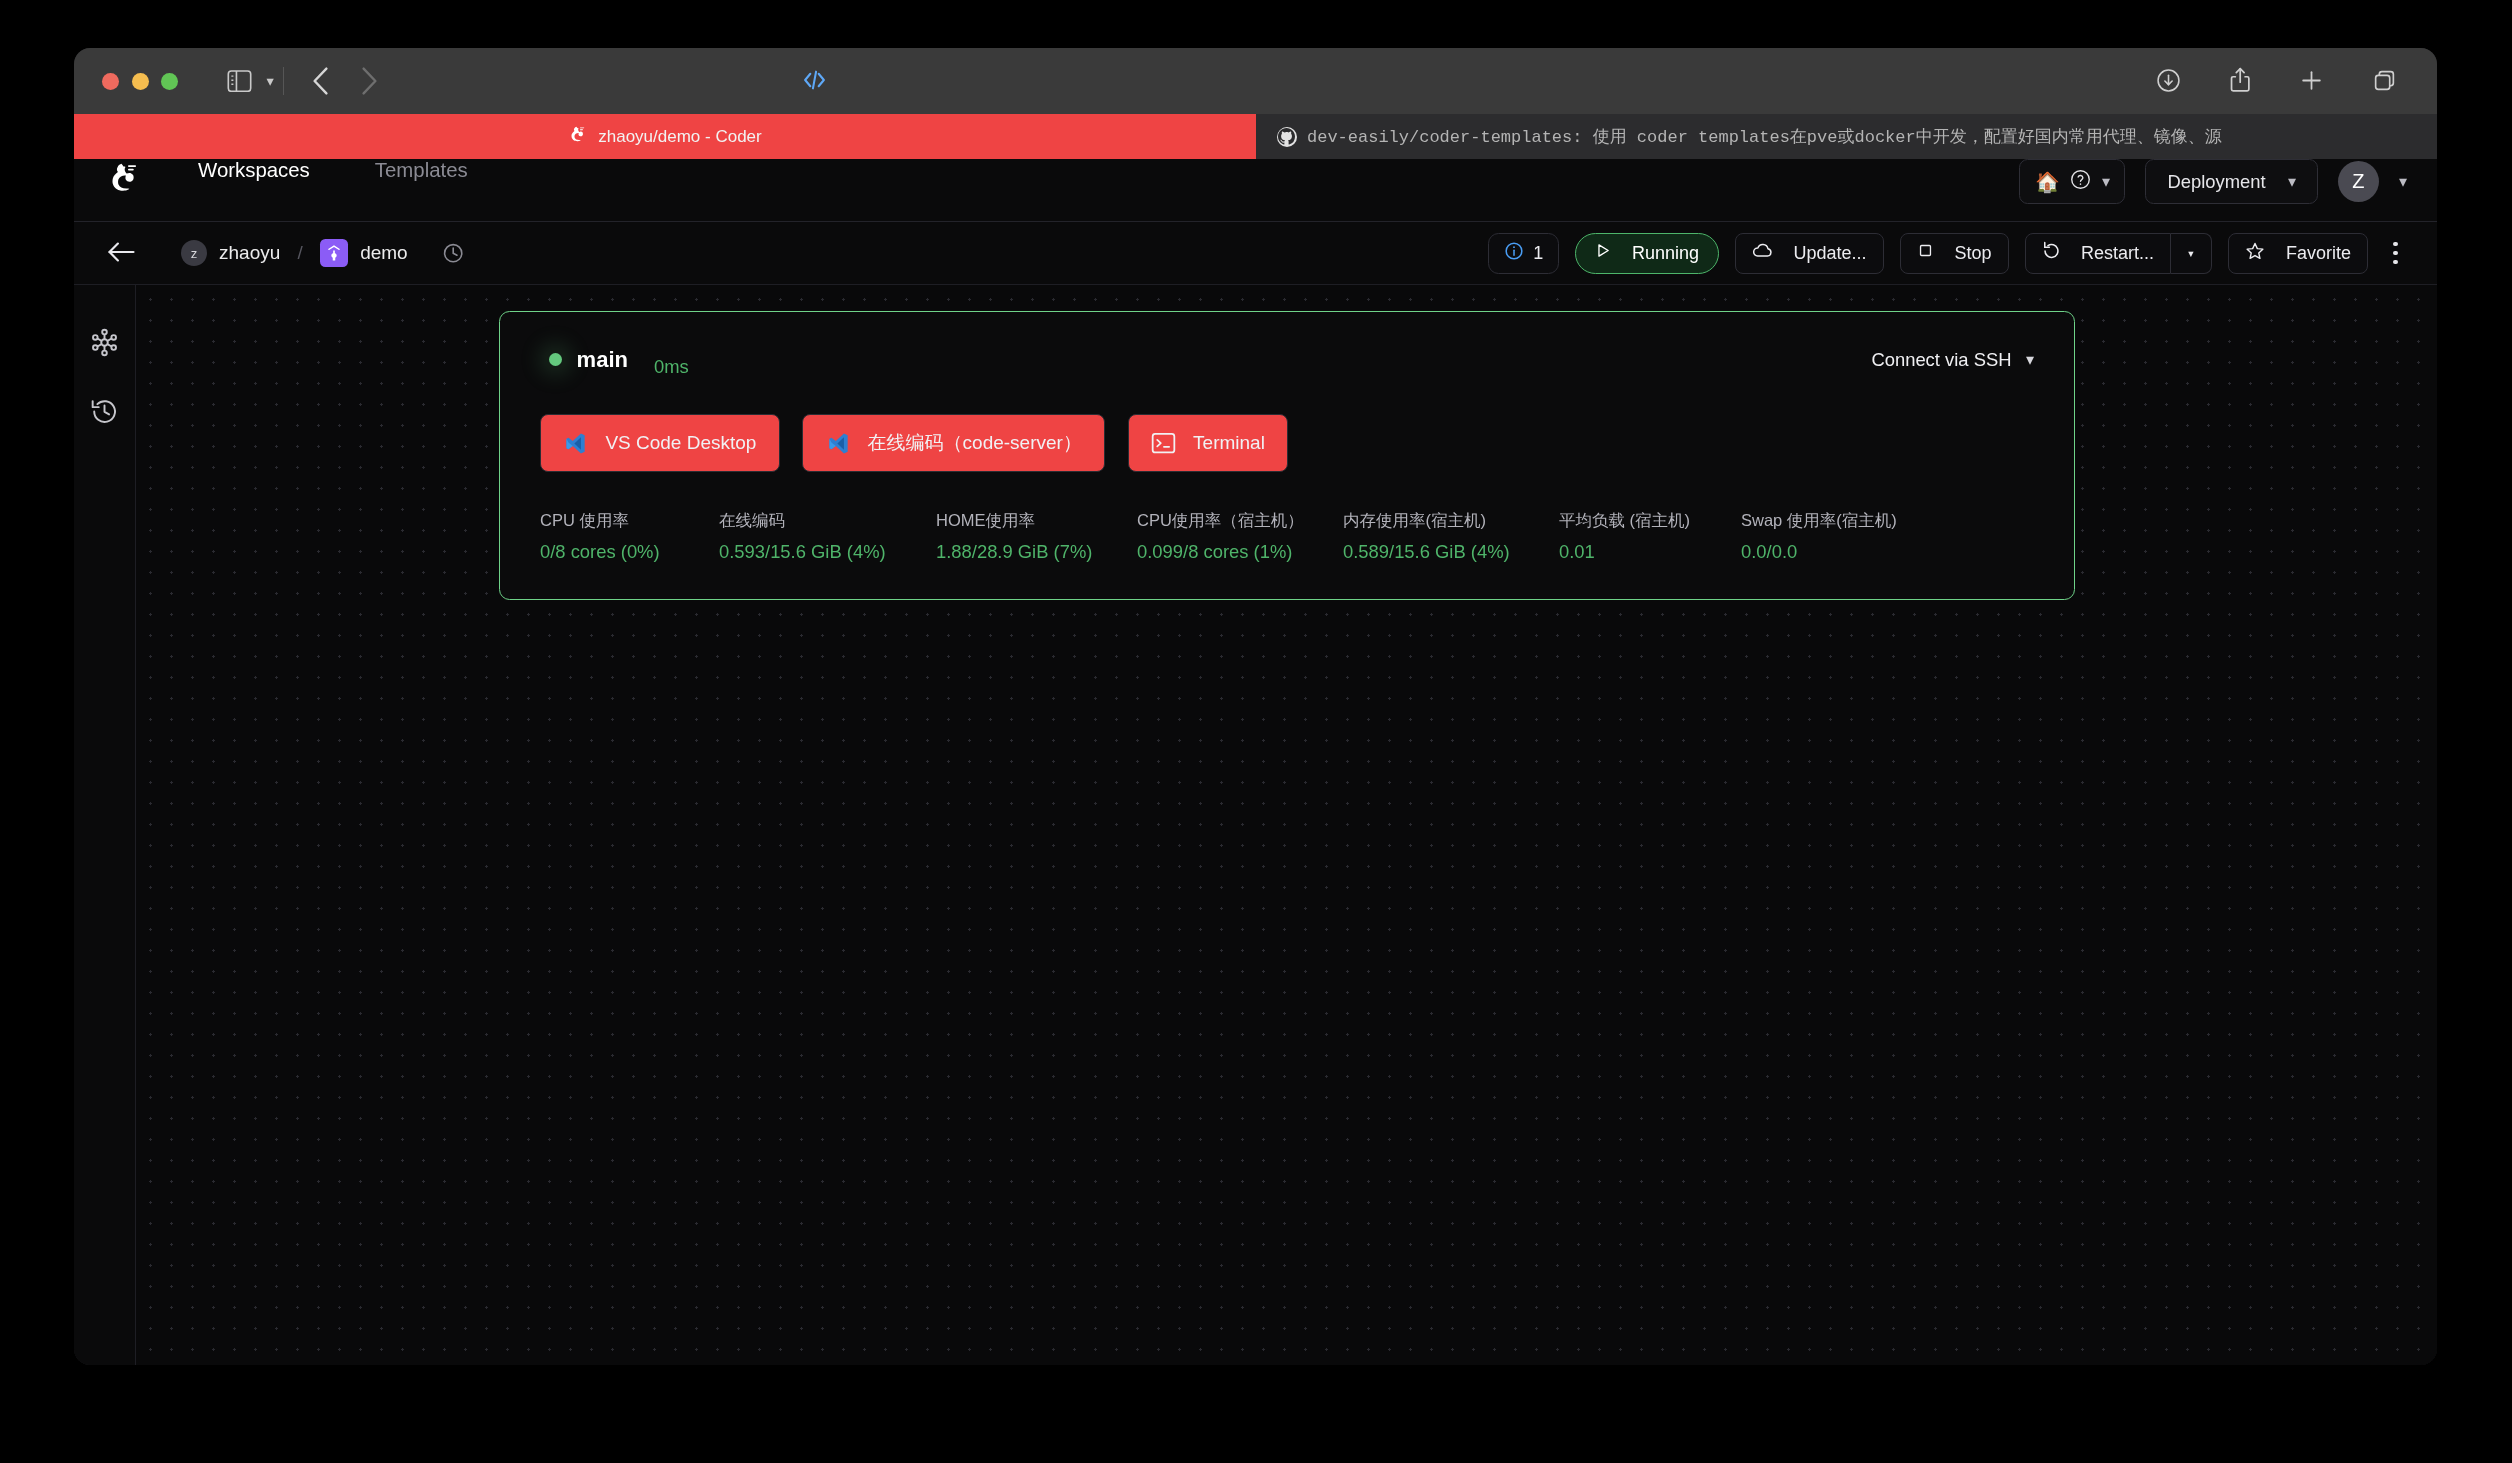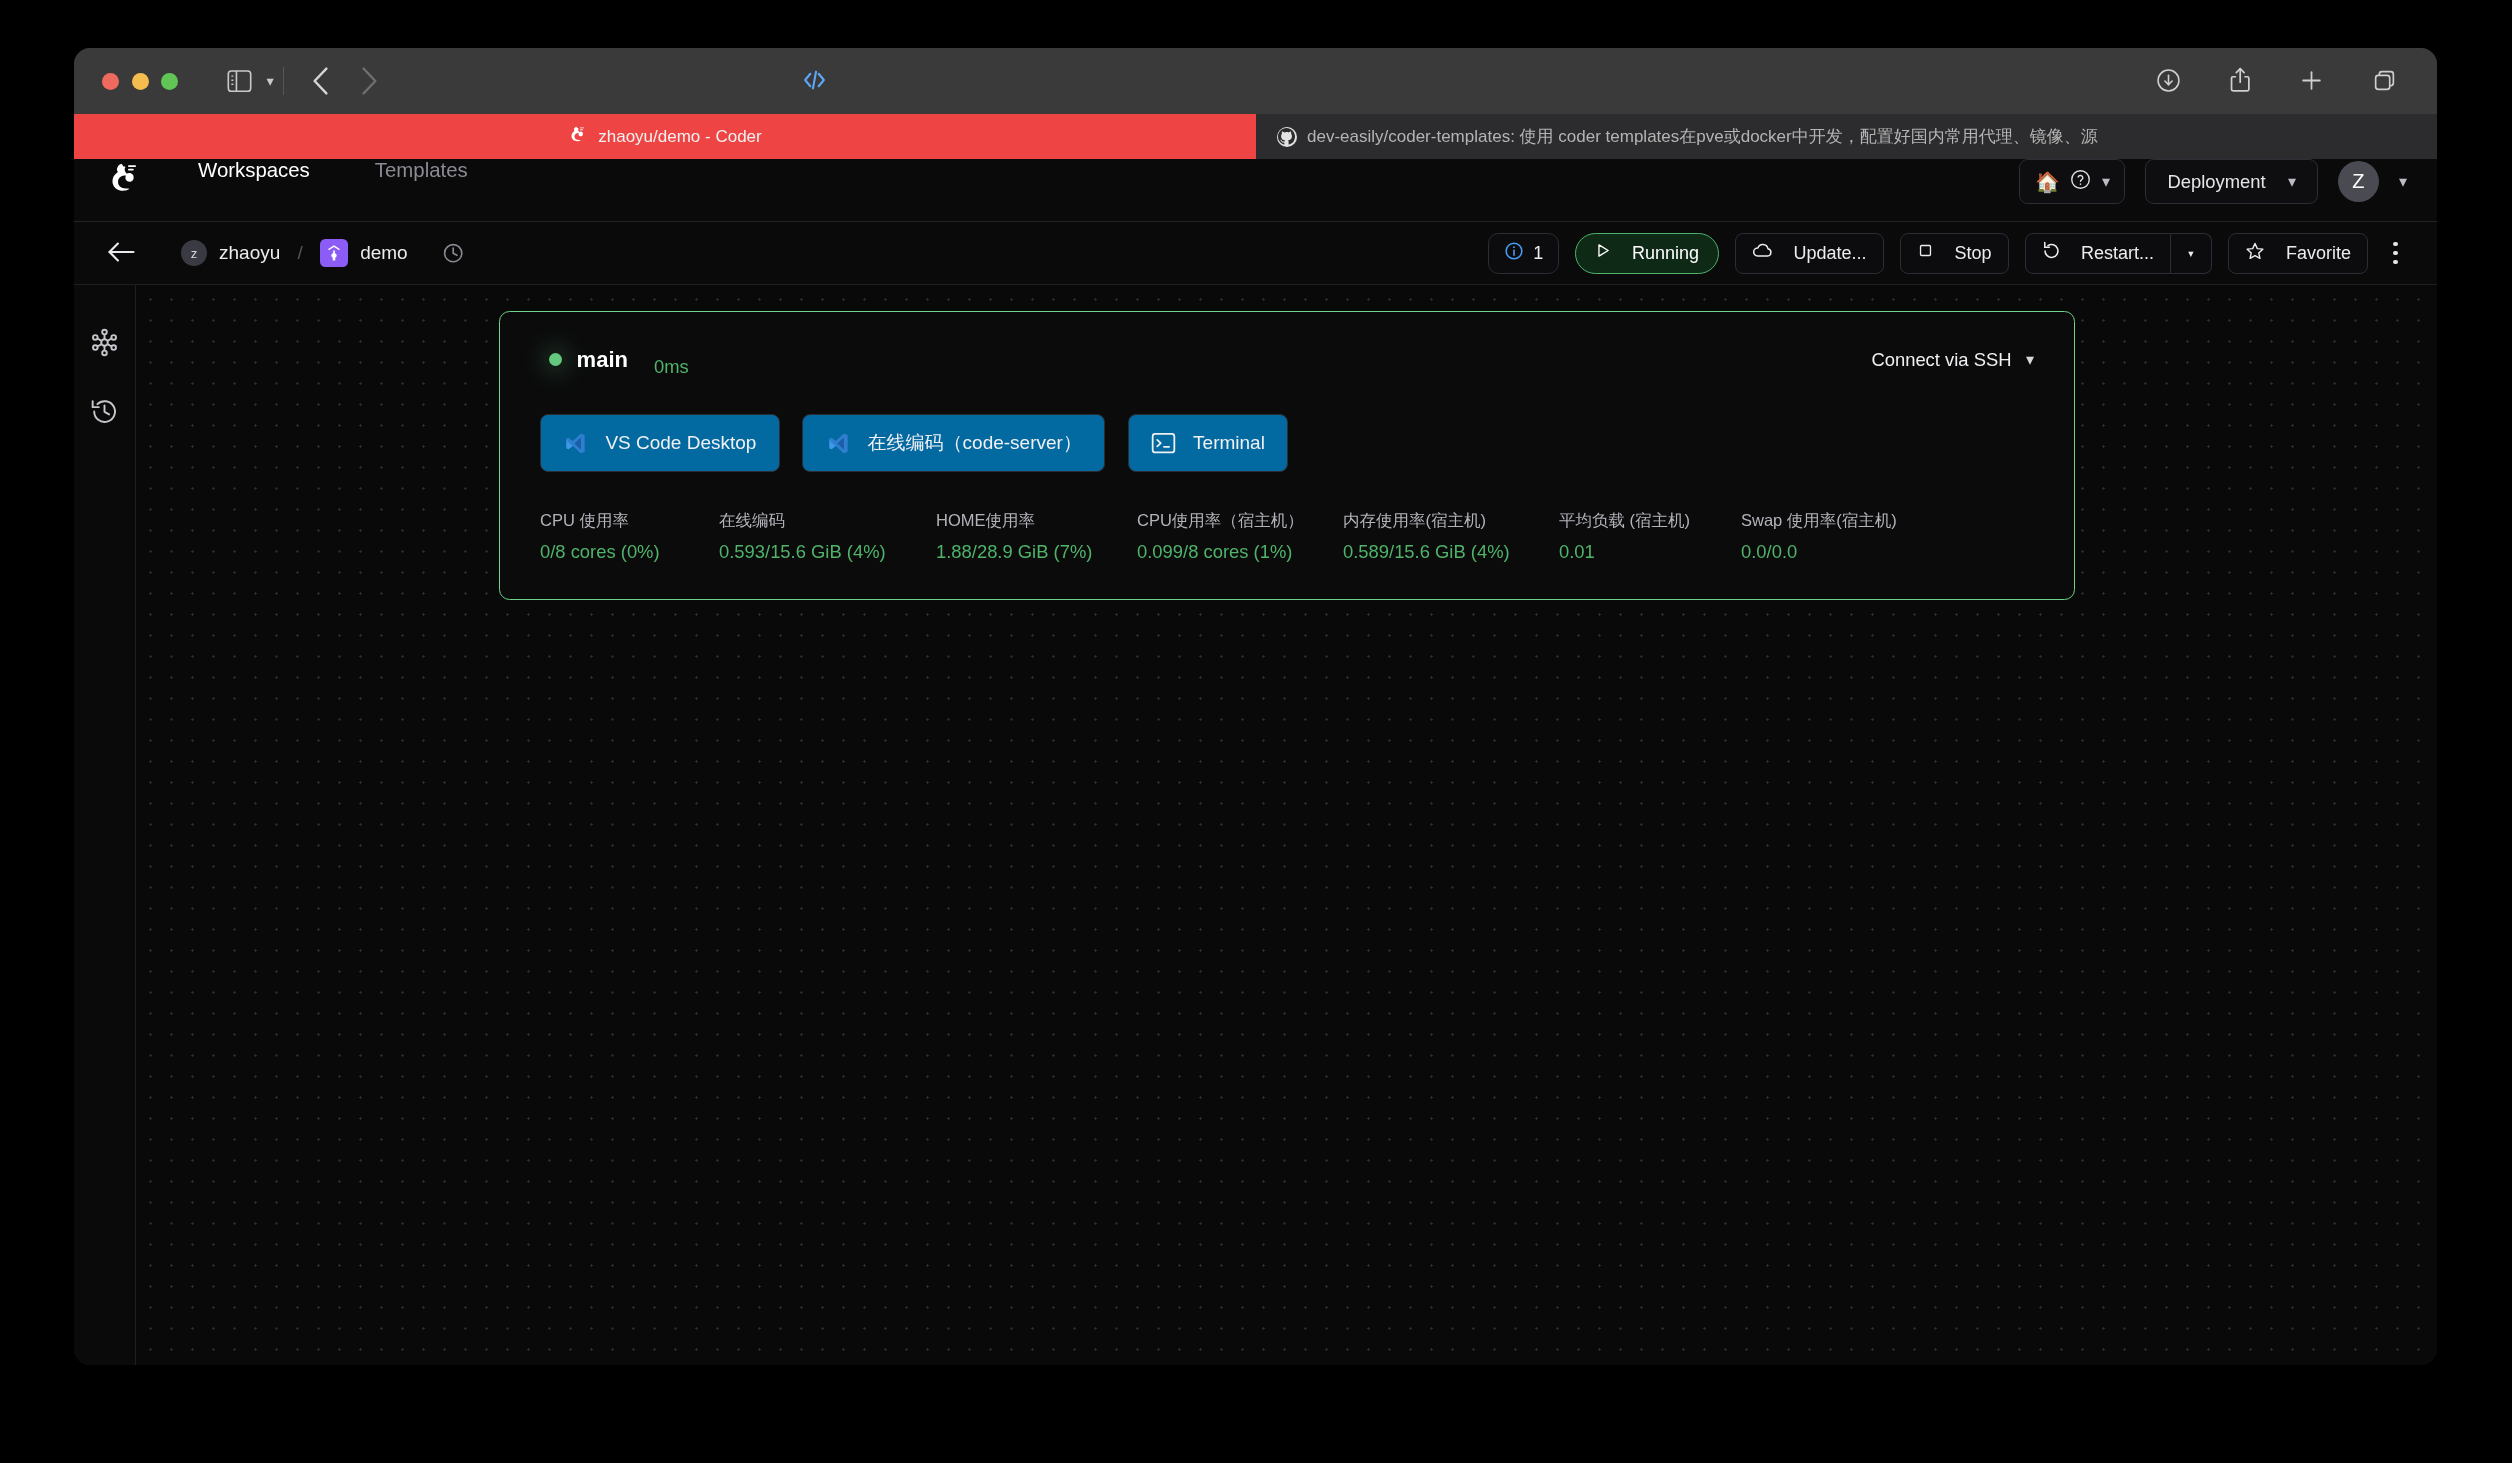--- a/index.html
+++ b/index.html
@@ -67,21 +67,21 @@
 
   
   .tabbar { height: 45px; background: #2c2c2e; display: flex; }
   .tab {
     flex: 0 0 50%;
     display: flex; align-items: center; justify-content: center;
     gap: 10.5px; position: relative;
     font-size: 17px;
   }
   .tab.active { background: #ef4444; color: #f2f2f2; }
-  .tab.inactive { color: #b4b4b4; }
+  .tab.inactive { color: #b4b4b4; font-family: Liberation Mono, monospace; }
   .tab .tab-title { white-space: nowrap; overflow: hidden; text-overflow: ellipsis; max-width: 988px; }
   .tab.inactive .tab-title { margin-left: 0; }
   .tab.inactive { justify-content: flex-start; padding-left: 21px; }
   .gh-icon { width: 20px; height: 20px; border-radius: 50%; background: #e3e3e3; display:flex; align-items:center; justify-content:center; color:#2c2c2e; font-size: 16px; }
 
   
   .app {
     position: absolute;
     left: 0; top: 111px; right: 0; bottom: 0;
     background: #0a0a0b;
@@ -212,21 +212,21 @@
   .agent-head { display: flex; align-items: center; height: 37px; }
   .status-dot-wrap { position: relative; width: 30px; display: flex; align-items: center; justify-content: center; }
   .status-dot { width: 13px; height: 13px; border-radius: 50%; background: #64c97e; box-shadow: 0 0 22.4px 8.6px rgba(100,201,126,.18); }
   .agent-name { color: #fff; font-size: 22px; font-weight: bold; margin-left: 6.6px; }
   .agent-latency { color: #4fb46a; font-size: 18.4px; margin-left: 26px; margin-top: 15px; }
   .ssh-link { margin-left: auto; color: #f0f0f3; font-size: 18.4px; display: flex; align-items: center; gap: 14.5px; cursor: pointer; }
 
   .app-buttons { display: flex; gap: 22.4px; margin-top: 36px; }
   .app-btn {
     height: 58px;
-    background: #0369a1;
+    background: #ef4444;
     border: 0.7px solid #2c2c33;
     border-radius: 8px;
     display: flex; align-items: center; gap: 17px;
     padding: 0 22.4px;
     color: #f1f1f4;
     font-size: 19px;
     cursor: pointer;
     white-space: nowrap;
   }
   .vsc-icon { width: 25px; height: 25px; display:flex; }

